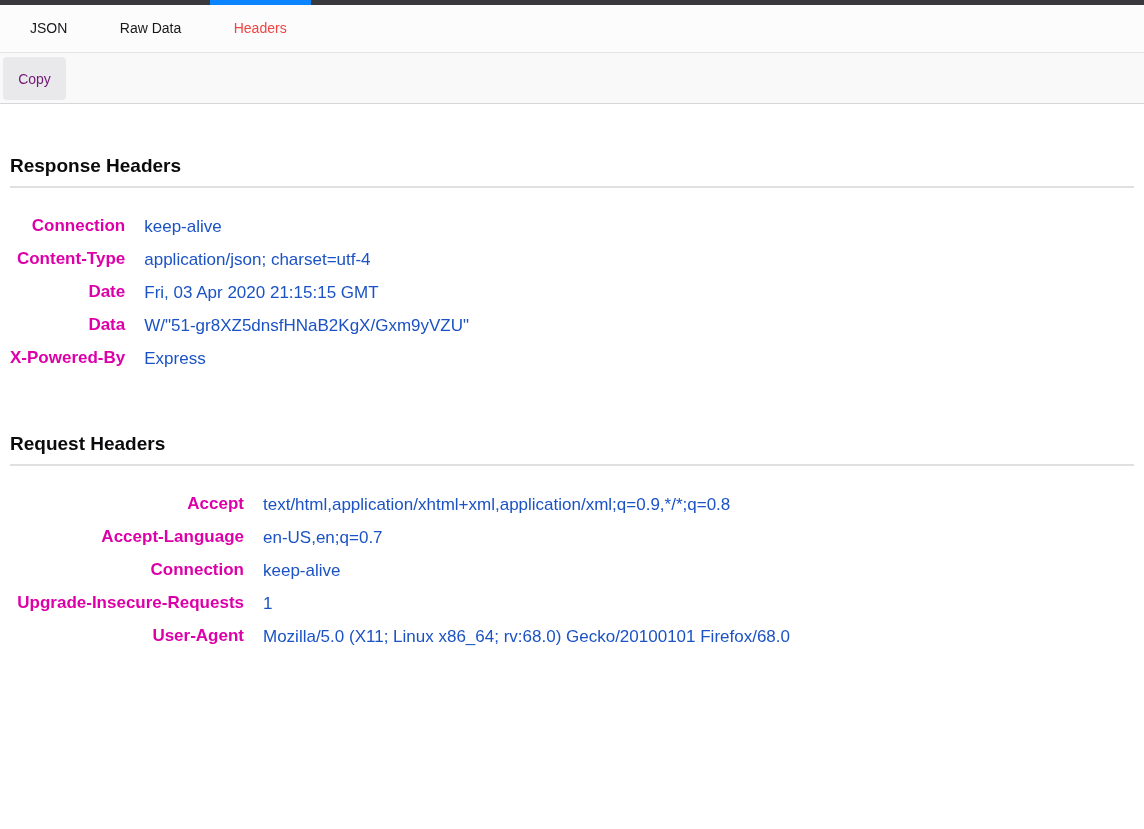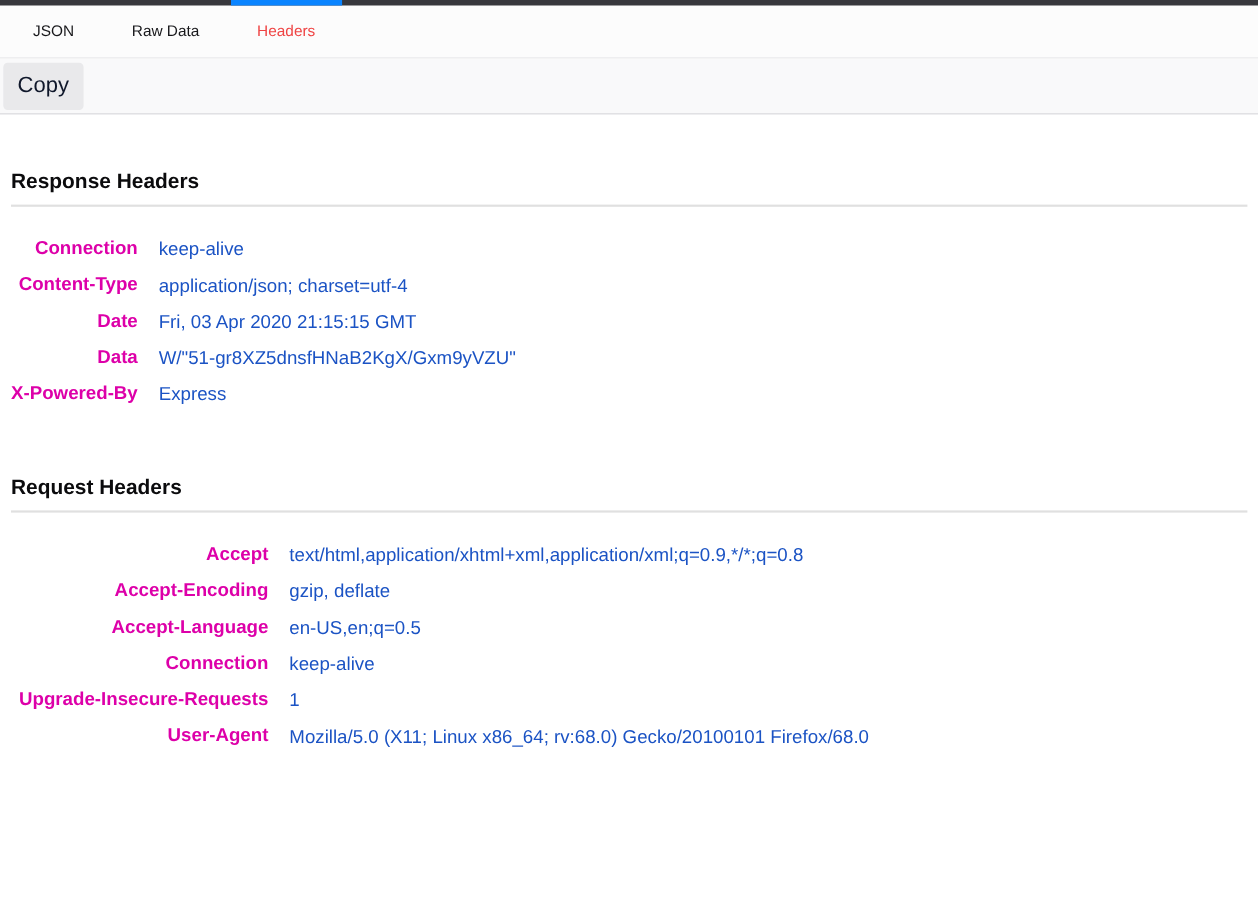--- a/index.html
+++ b/index.html
@@ -52,22 +52,22 @@
     background: #f9f9fa;
     border-top: 1px solid #e7e7e9;
     border-bottom: 1px solid #d7d7db;
     padding: 4px 0 0 3px;
   }
   .copy-btn {
     height: 43px;
     min-width: 63px;
     padding: 0 13px;
     font-family: inherit;
-    font-size: 20px;
-    color: #0f172a;
+    font-size: 14px;
+    color: #701a75;
     background: #e9e9eb;
     border: none;
     border-radius: 4px;
     text-align: center;
   }
 
   
   .section-title {
     margin: 51px 10px 0 10px;
     font-size: 19px;
@@ -150,26 +150,22 @@
 
   <div class="section-title request">Request Headers</div>
   <hr class="rule">
   <table class="headers-table req">
     <tbody>
         <tr>
       <td class="hname">Accept</td>
       <td class="hval">text/html,application/xhtml+xml,application/xml;q=0.9,*/*;q=0.8</td>
     </tr>
     <tr>
-      <td class="hname">Accept-Encoding</td>
-      <td class="hval">gzip, deflate</td>
-    </tr>
-    <tr>
       <td class="hname">Accept-Language</td>
-      <td class="hval">en-US,en;q=0.5</td>
+      <td class="hval">en-US,en;q=0.7</td>
     </tr>
     <tr>
       <td class="hname">Connection</td>
       <td class="hval">keep-alive</td>
     </tr>
     <tr>
       <td class="hname">Upgrade-Insecure-Requests</td>
       <td class="hval">1</td>
     </tr>
     <tr>

